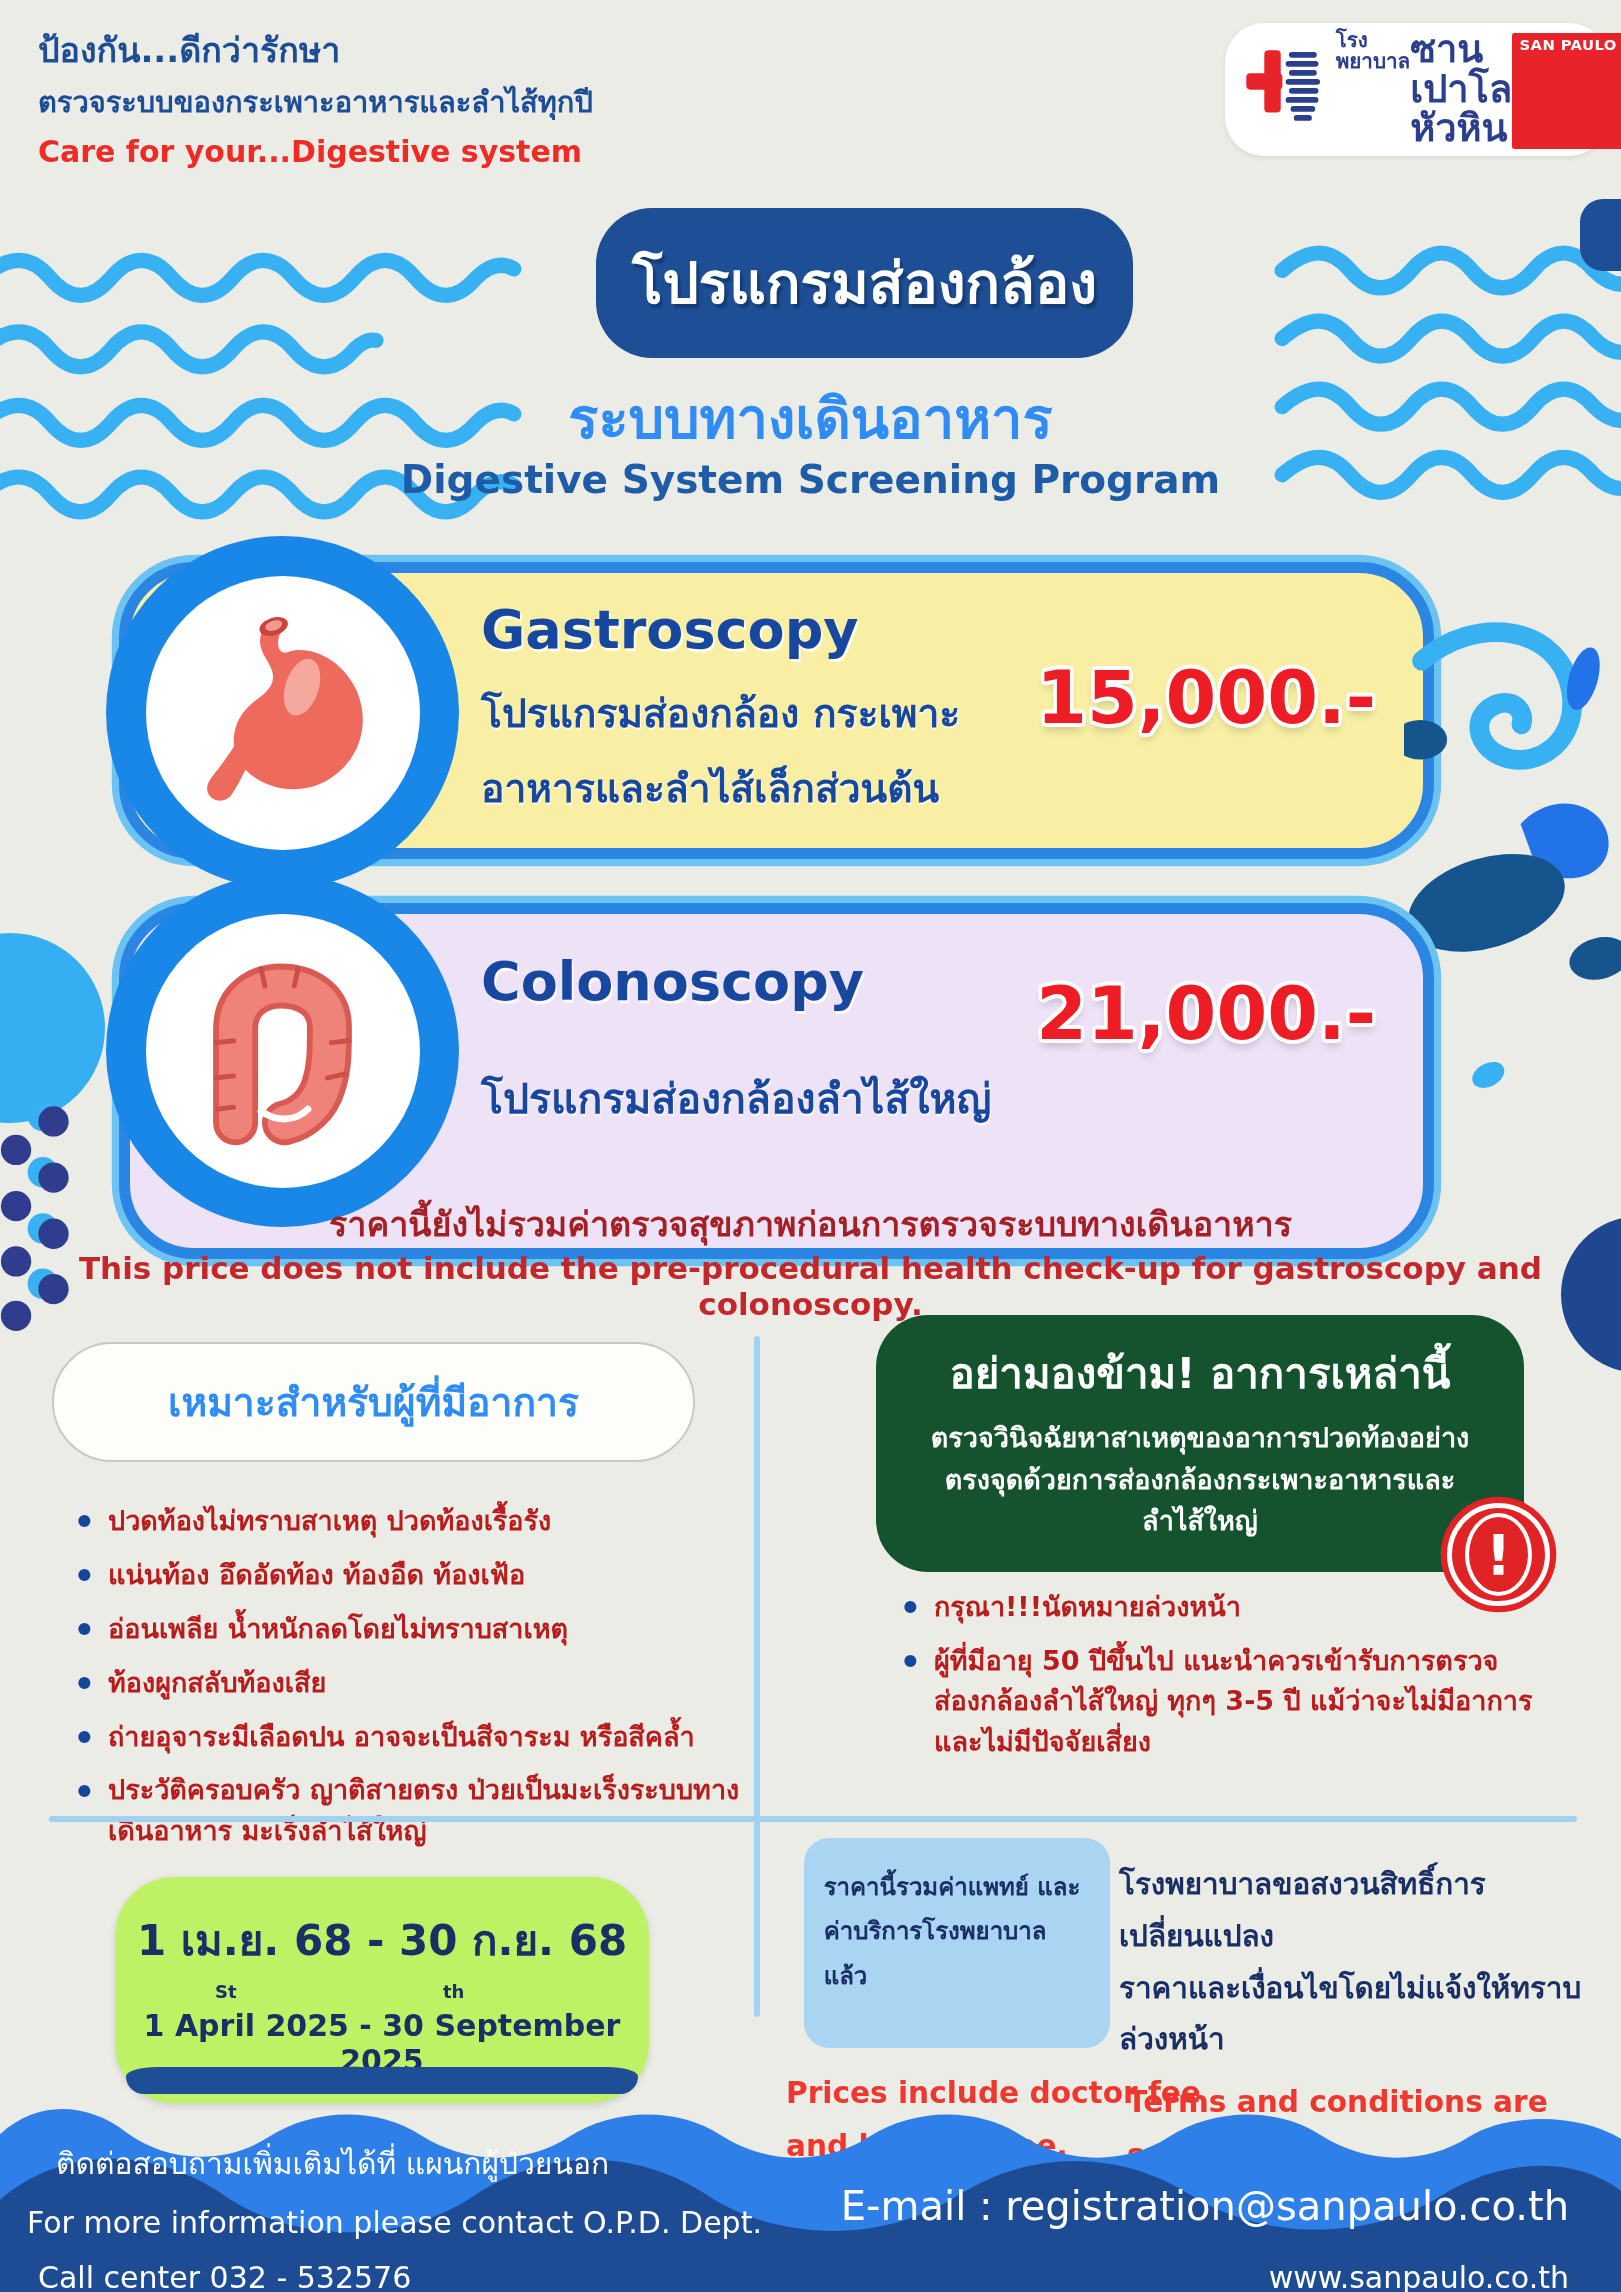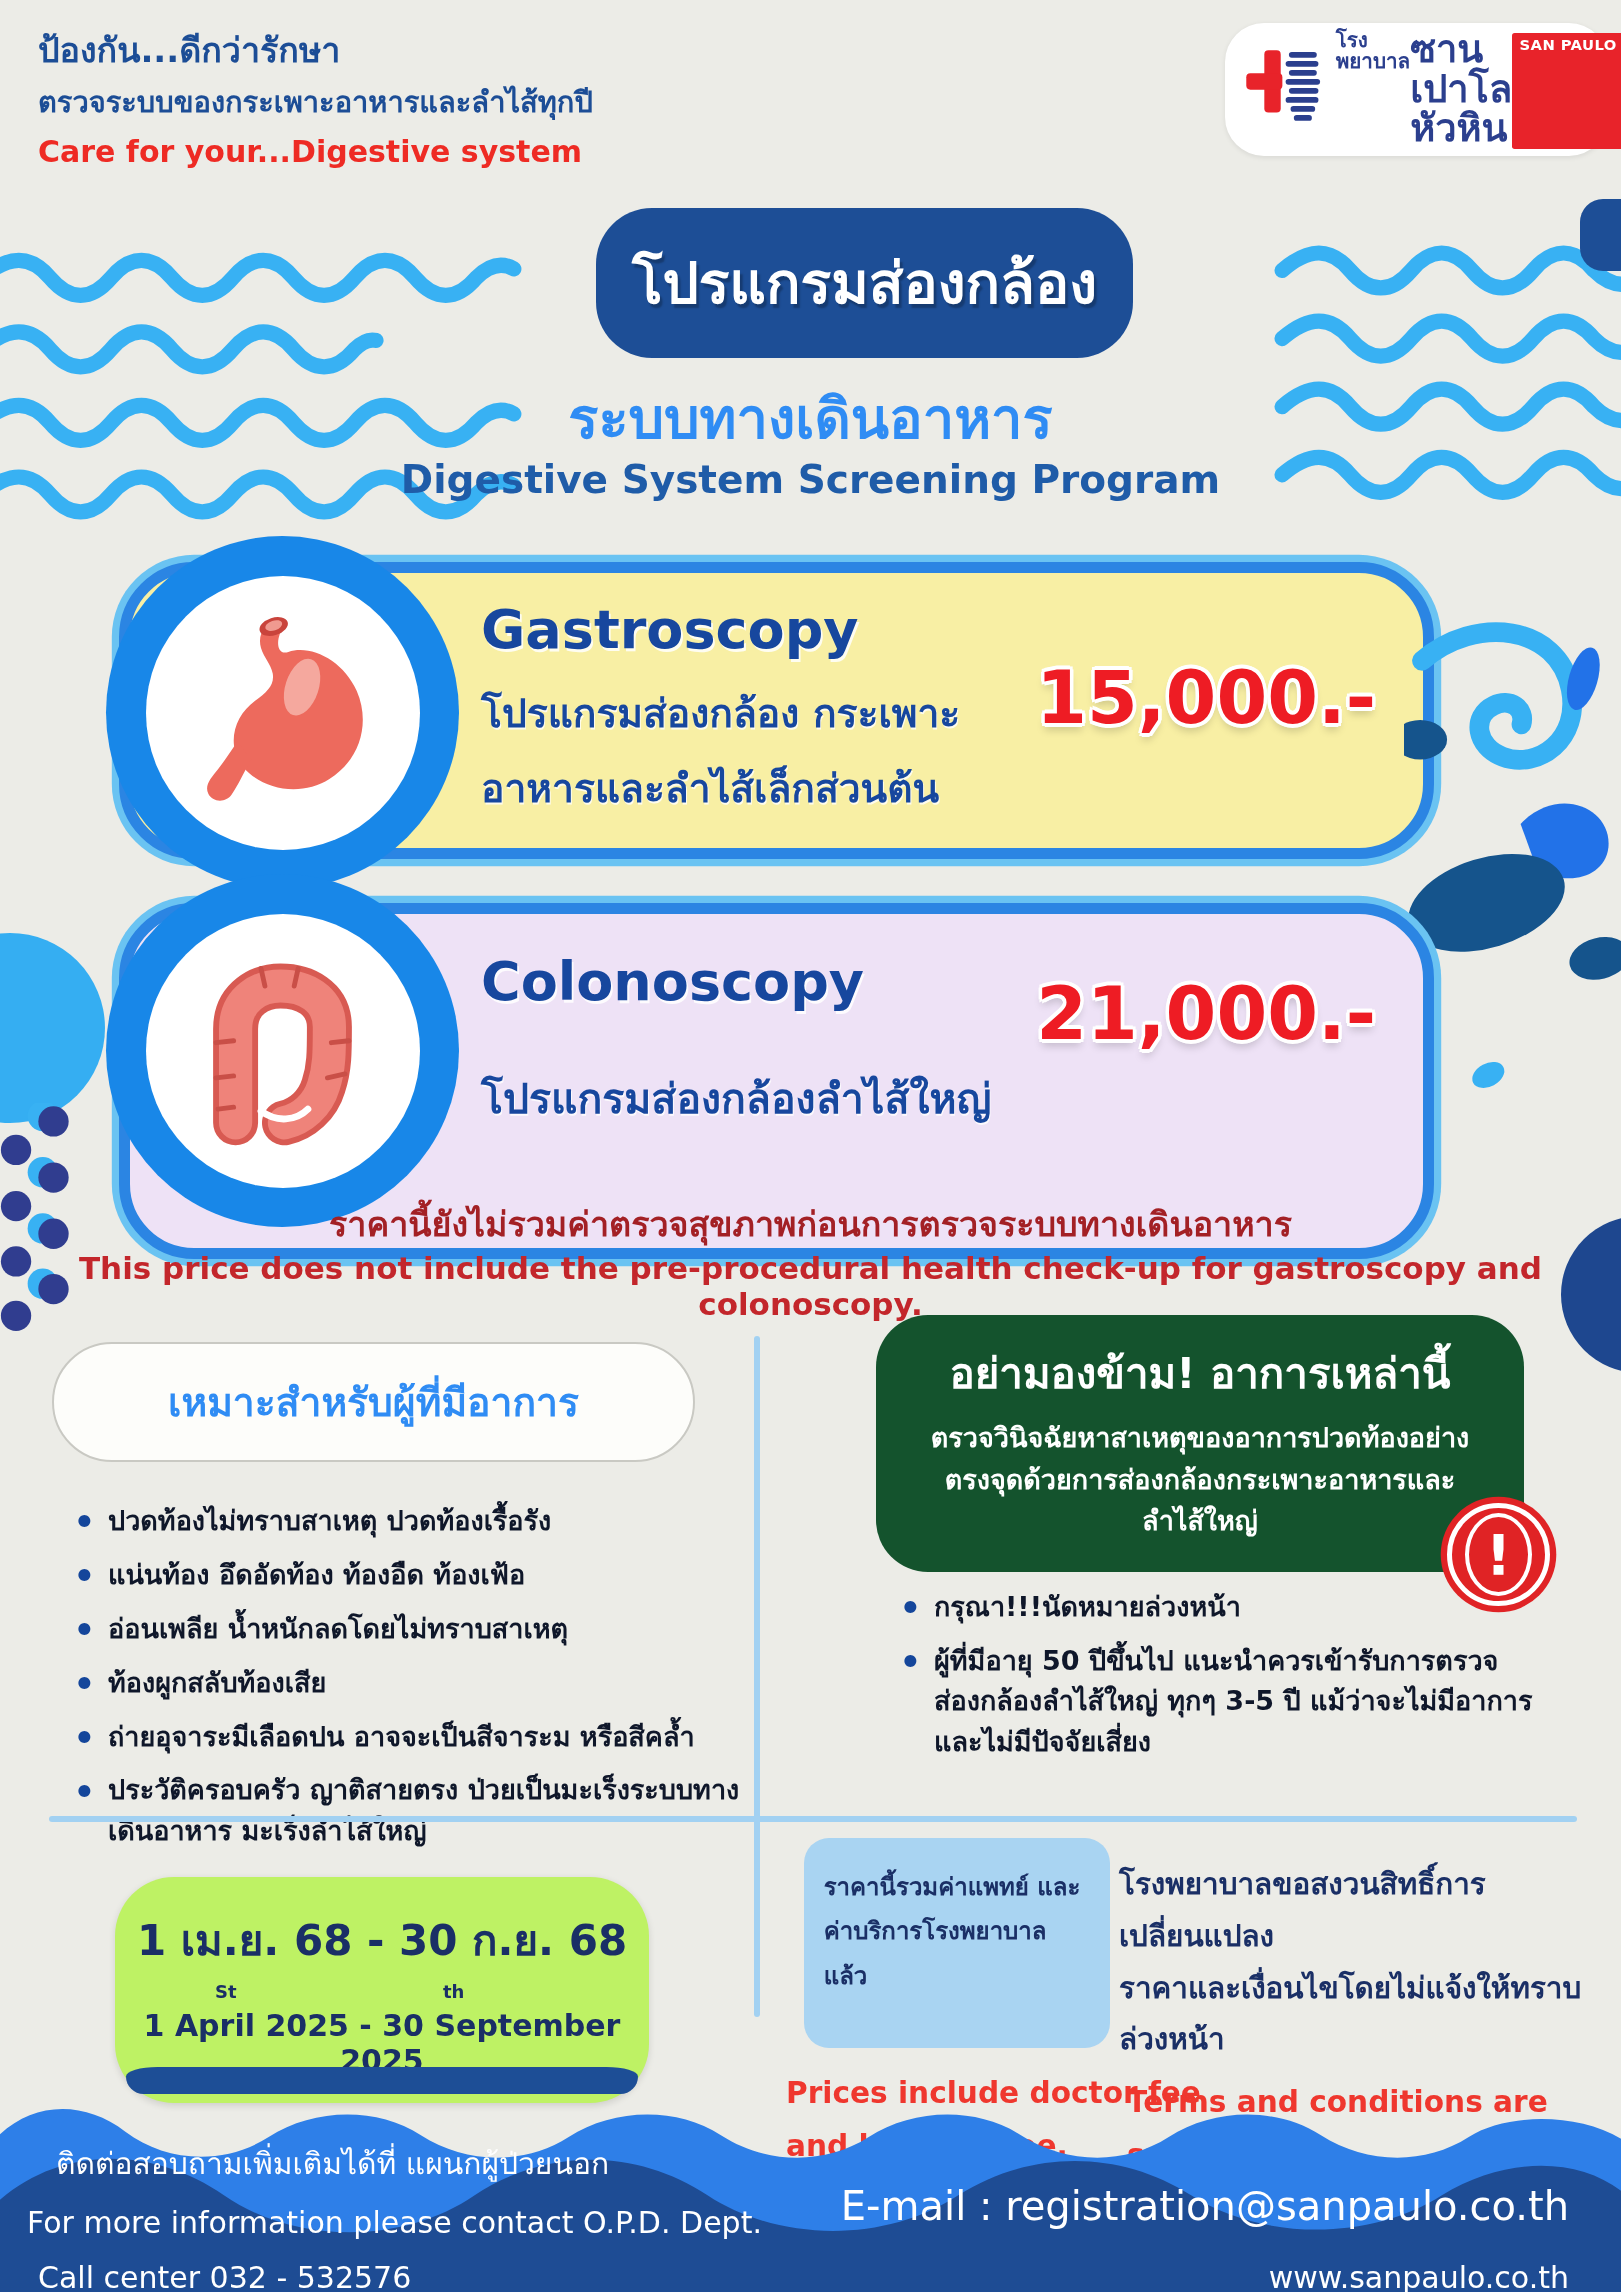--- a/index.html
+++ b/index.html
@@ -49,21 +49,21 @@
   .disc-th{left:0;top:1197px;width:100%;text-align:center;font-size:34px;font-weight:bold;color:#a32025;}
   .disc-en{left:0;top:1250px;width:100%;text-align:center;font-size:31px;font-weight:600;color:#c3262b;}
   
   .deco-circle-left{left:-85px;top:933px;width:190px;height:190px;border-radius:50%;background:#35aef2;}
   .deco-circle-right{left:1561px;top:1216px;width:157px;height:157px;border-radius:50%;background:#1e478f;}
   
   .sym-pill{left:52px;top:1342px;width:643px;height:120px;background:#fdfdfa;border:2.7px solid #c9c9c3;
       border-radius:63px;display:flex;align-items:center;justify-content:center;box-sizing:border-box;
       font-size:39px;font-weight:bold;color:#2f8cf4;}
   ul.blist{list-style:none;margin:0;padding:0;}
-  ul.blist li{position:relative;padding-left:38px;font-size:27px;font-weight:bold;color:#0f172a;
+  ul.blist li{position:relative;padding-left:38px;font-size:27px;font-weight:bold;color:#b91c1c;
       line-height:1.5;margin-bottom:13.4px;}
   ul.blist li::before{content:"\2022";position:absolute;left:3.6px;top:-3.6px;font-size:34px;color:#14469b;}
   .sym-list{left:70px;top:1501px;width:670px;}
   .adv-list{left:896px;top:1587px;width:648px;}
   .warn-box{left:876px;top:1315px;width:648px;background:#14532d;border-radius:52px;
       padding:25px 39px 30px;box-sizing:border-box;}
   .warn-title{text-align:center;color:#fff;font-size:42px;font-weight:bold;margin-bottom:10.7px;}
   .warn-body{text-align:center;color:#fff;font-size:27px;font-weight:600;line-height:1.55;}
   .alert-badge{left:1447px;top:1503px;width:93px;height:93px;border-radius:50%;background:#e02325;
       border:5.4px solid #fff;box-shadow:0 0 0 6.3px #e02325;display:flex;align-items:center;justify-content:center;}

